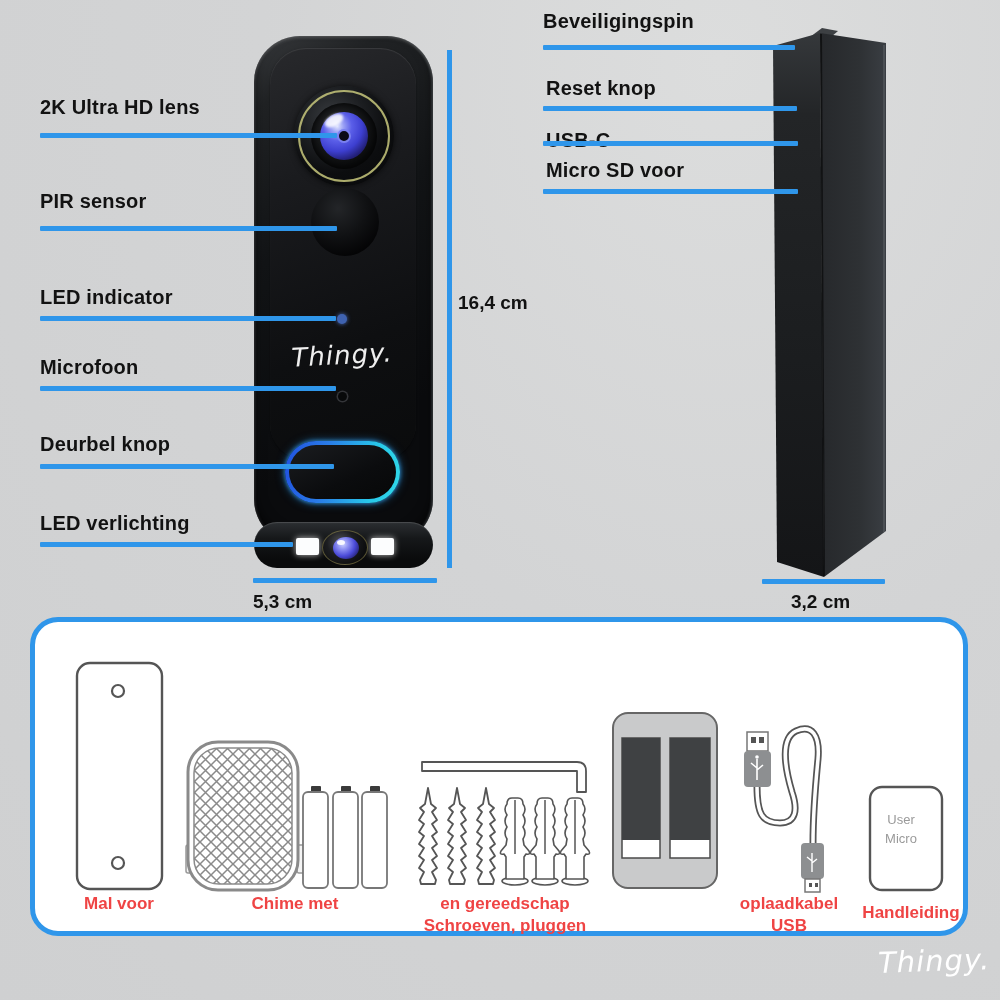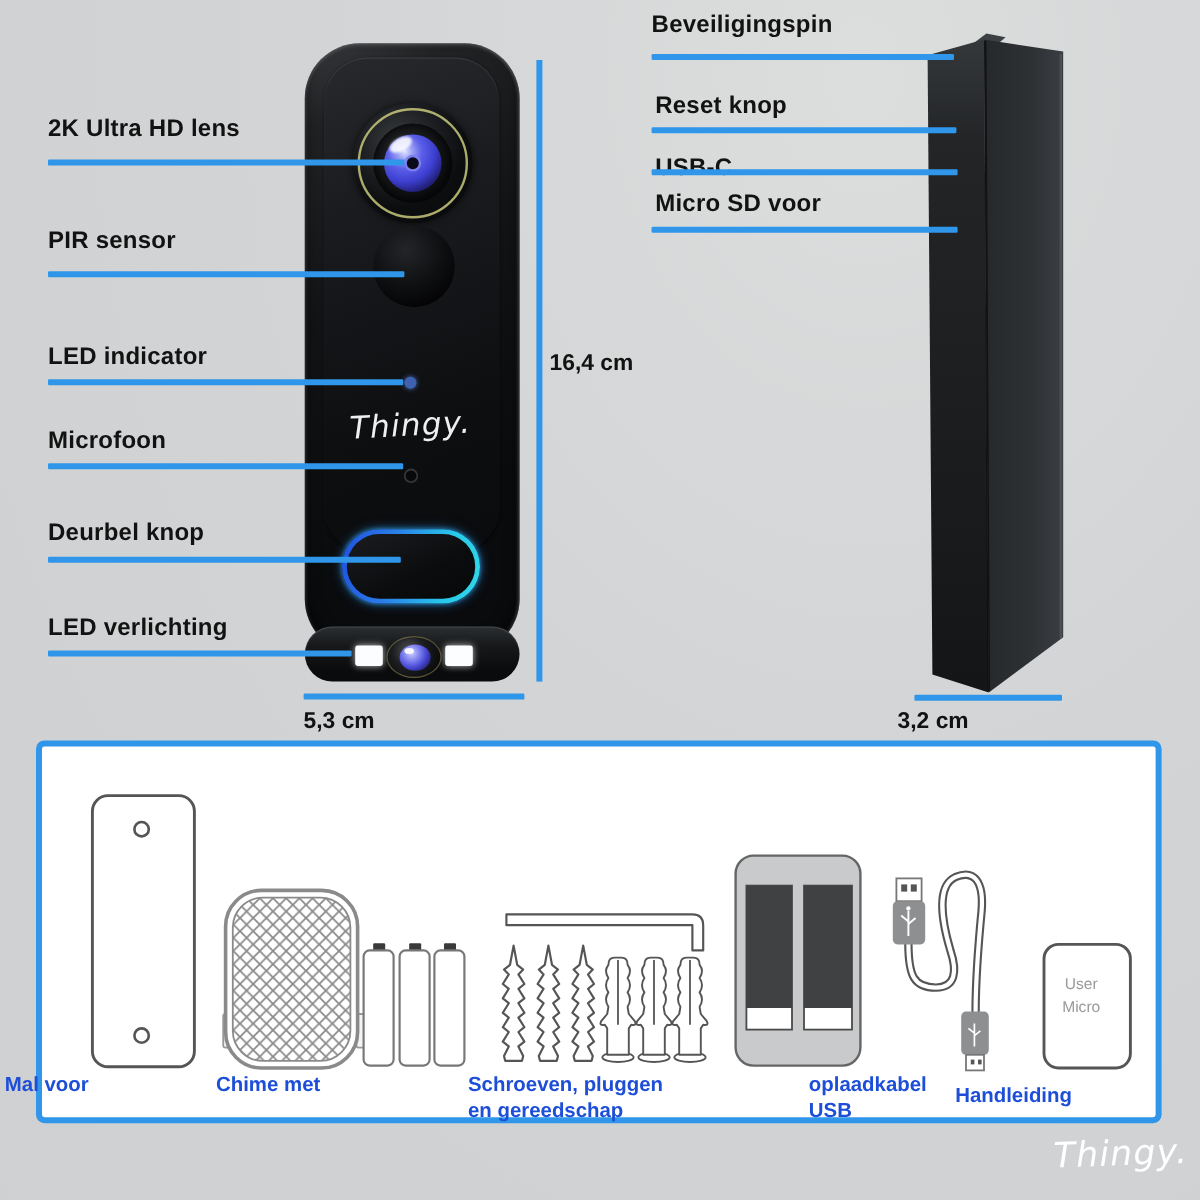--- a/index.html
+++ b/index.html
@@ -58,24 +58,24 @@
     border:1px solid rgba(150,140,80,.55);box-sizing:border-box;}
   .bl-glass{position:absolute;left:10px;top:6px;width:26px;height:22px;border-radius:50%;
     background:radial-gradient(circle at 38% 32%, #cdd2ff 0%, #8d90f2 25%, #4a4ad8 55%, #201c66 85%);}
   .bl-glare{position:absolute;left:14px;top:9px;width:8px;height:5px;border-radius:50%;
     background:rgba(255,255,255,.9);filter:blur(.5px);}
 
   .sideview-svg{position:absolute;left:755px;top:20px;z-index:10;}
 
   
   .box{position:absolute;left:30px;top:617px;width:938px;height:319px;box-sizing:border-box;
-    border:5px solid var(--accent);border-radius:7px;background:#ffffff;z-index:5;}
+    border:5px solid var(--accent);border-radius:28px;background:#ffffff;z-index:5;}
   .items-svg{position:absolute;left:0;top:0;}
-  .item-label{position:absolute;top:271px;width:230px;text-align:left;font-weight:700;
-    font-size:17px;line-height:22px;color:#1d4ed8;}
+  .item-label{position:absolute;top:271px;width:230px;text-align:center;font-weight:700;
+    font-size:17px;line-height:22px;color:#ef4444;}
   .manual-text{position:absolute;left:830px;top:188px;width:72px;text-align:center;
     font-size:13px;line-height:19px;color:#9a9a9a;}
   .footer-brand{position:absolute;left:878px;top:944px;width:112px;text-align:right;color:#ffffff;
     font-size:29px;font-style:italic;letter-spacing:1px;transform:rotate(-2deg);
     font-family:"DejaVu Sans",sans-serif;z-index:6;}
 </style>
 </head>
 <body>
 
 <div class="canvas">
@@ -102,21 +102,21 @@
   <div class="cline" style="left:543px;top:45px;width:252px"></div>
   <div class="cline" style="left:543px;top:106px;width:254px"></div>
   <div class="cline" style="left:543px;top:141px;width:255px"></div>
   <div class="cline" style="left:543px;top:189px;width:255px"></div>
 
   <div class="vline" style="left:447px;top:50px;height:518px"></div>
   <div class="dim-label" style="left:458px;top:292px;width:90px;text-align:left">16,4 cm</div>
   <div class="cline" style="left:253px;top:578px;width:184px"></div>
   <div class="dim-label" style="left:253px;top:591px;width:184px">5,3 cm</div>
   <div class="cline" style="left:762px;top:579px;width:123px"></div>
-  <div class="dim-label" style="left:748px;top:591px;width:123px">3,2 cm</div>
+  <div class="dim-label" style="left:791px;top:591px;width:123px">3,2 cm</div>
 
   <div class="device-front">
     <div class="face-panel"></div>
     <div class="lens-outer"></div>
     <div class="lens-ring-y"></div>
     <div class="lens-barrel"></div>
     <div class="lens-glass"></div>
     <div class="lens-pupil"></div>
     <div class="lens-glare"></div>
     <div class="pir"></div>
@@ -247,22 +247,22 @@
       <div>Micro</div>
     </div>
 
     <div class="item-label" style="left:-31px">
       <div>Mal voor</div>
     </div>
     <div class="item-label" style="left:145px">
       <div>Chime met</div>
     </div>
     <div class="item-label" style="left:355px">
-      <div>Schroeven, pluggen</div>
-        <div>en gereedschap</div>
+      <div>en gereedschap</div>
+        <div>Schroeven, pluggen</div>
     </div>
     <div class="item-label" style="left:639px">
       <div>oplaadkabel</div>
         <div>USB</div>
     </div>
     <div class="item-label" style="left:761px;top:280px">
       <div>Handleiding</div>
         <div></div>
     </div>
   </div>

